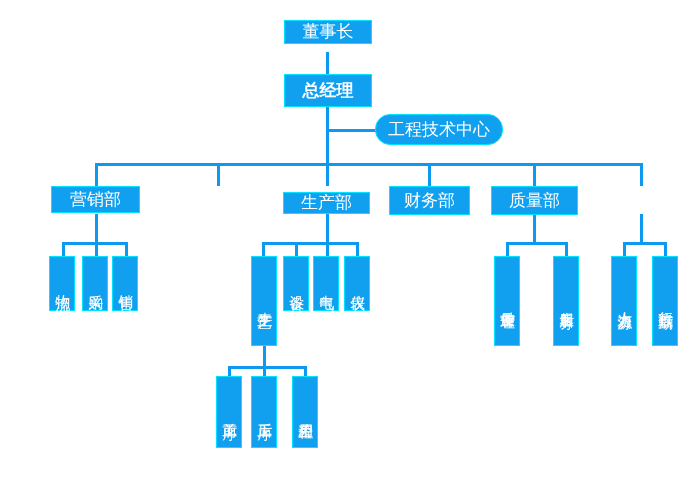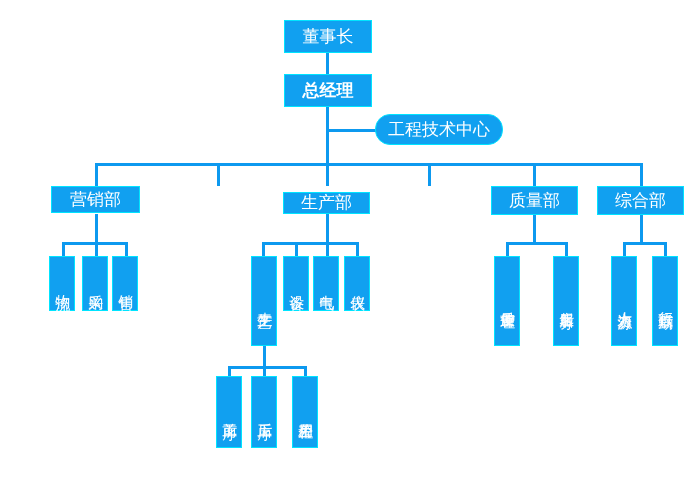--- a/index.html
+++ b/index.html
@@ -91,49 +91,49 @@
   <div class="conn hline" style="left:623px; top:242px; width:44px;"></div>
   <div class="conn vline" style="left:623px; top:242px; height:14px;"></div>
   <div class="conn vline" style="left:664px; top:242px; height:14px;"></div>
 
   <div class="conn vline" style="left:263px; top:345px; height:21px;"></div>
   <div class="conn hline" style="left:228px; top:366px; width:79px;"></div>
   <div class="conn vline" style="left:228px; top:366px; height:10px;"></div>
   <div class="conn vline" style="left:263px; top:366px; height:10px;"></div>
   <div class="conn vline" style="left:304px; top:366px; height:10px;"></div>
 
-  <div class="node h" style="left:284px; top:20px; width:88px; height:33px;">
+  <div class="node h" style="left:284px; top:20px; width:88px; height:24px;">
     <span class="node-label">董事长</span>
   </div>
 
   <div class="node h" style="left:284px; top:74px; width:88px; height:33px;font-weight:bold;">
     <span class="node-label">总经理</span>
   </div>
 
   <div class="node h" style="left:375px; top:114px; width:128px; height:31px;border-radius:15px;">
     <span class="node-label">工程技术中心</span>
   </div>
 
   <div class="node h" style="left:51px; top:186px; width:89px; height:27px;">
     <span class="node-label">营销部</span>
   </div>
 
 
   <div class="node h" style="left:283px; top:192px; width:87px; height:22px;">
     <span class="node-label">生产部</span>
   </div>
 
+  <div class="node h" style="left:389px; top:186px; width:81px; height:29px;">
+    <span class="node-label">财务部</span>
+  </div>
 
   <div class="node h" style="left:491px; top:186px; width:87px; height:29px;">
     <span class="node-label">质量部</span>
   </div>
 
-  <div class="node h" style="left:597px; top:186px; width:87px; height:29px;">
-    <span class="node-label">综合部</span>
-  </div>
 
   <div class="node v" style="left:49px; top:256px; width:26px; height:55px;">
     <span class="node-label">物流</span>
   </div>
   <div class="node v" style="left:82px; top:256px; width:26px; height:55px;">
     <span class="node-label">采购</span>
   </div>
   <div class="node v" style="left:112px; top:256px; width:26px; height:55px;">
     <span class="node-label">销售</span>
   </div>

